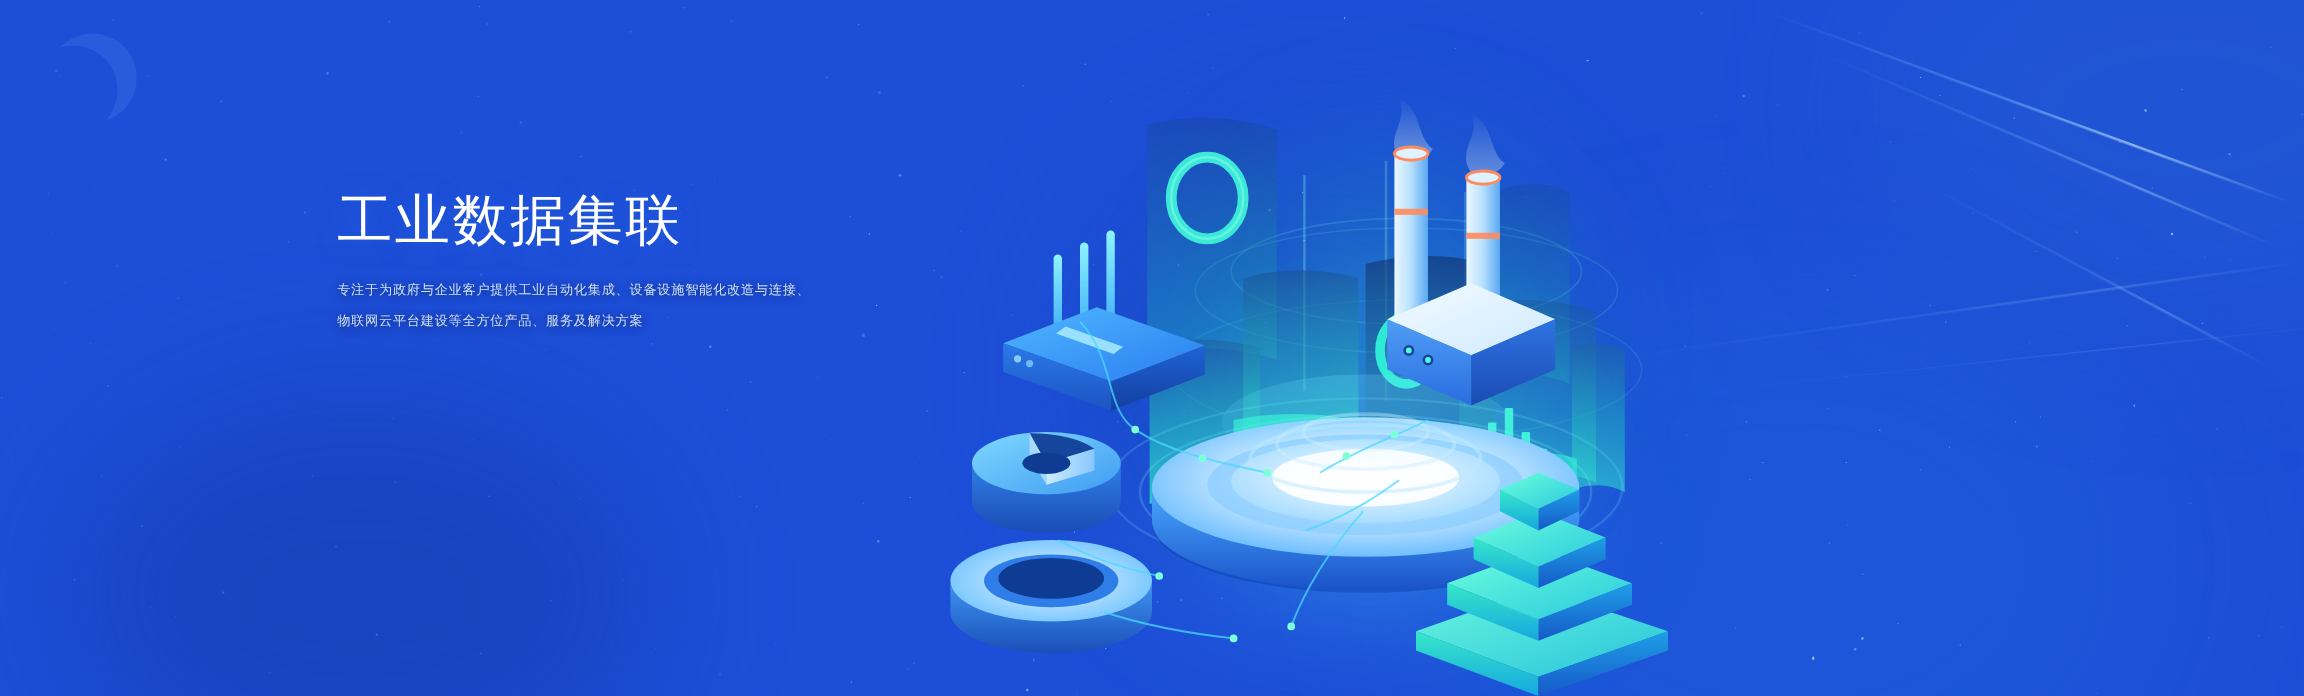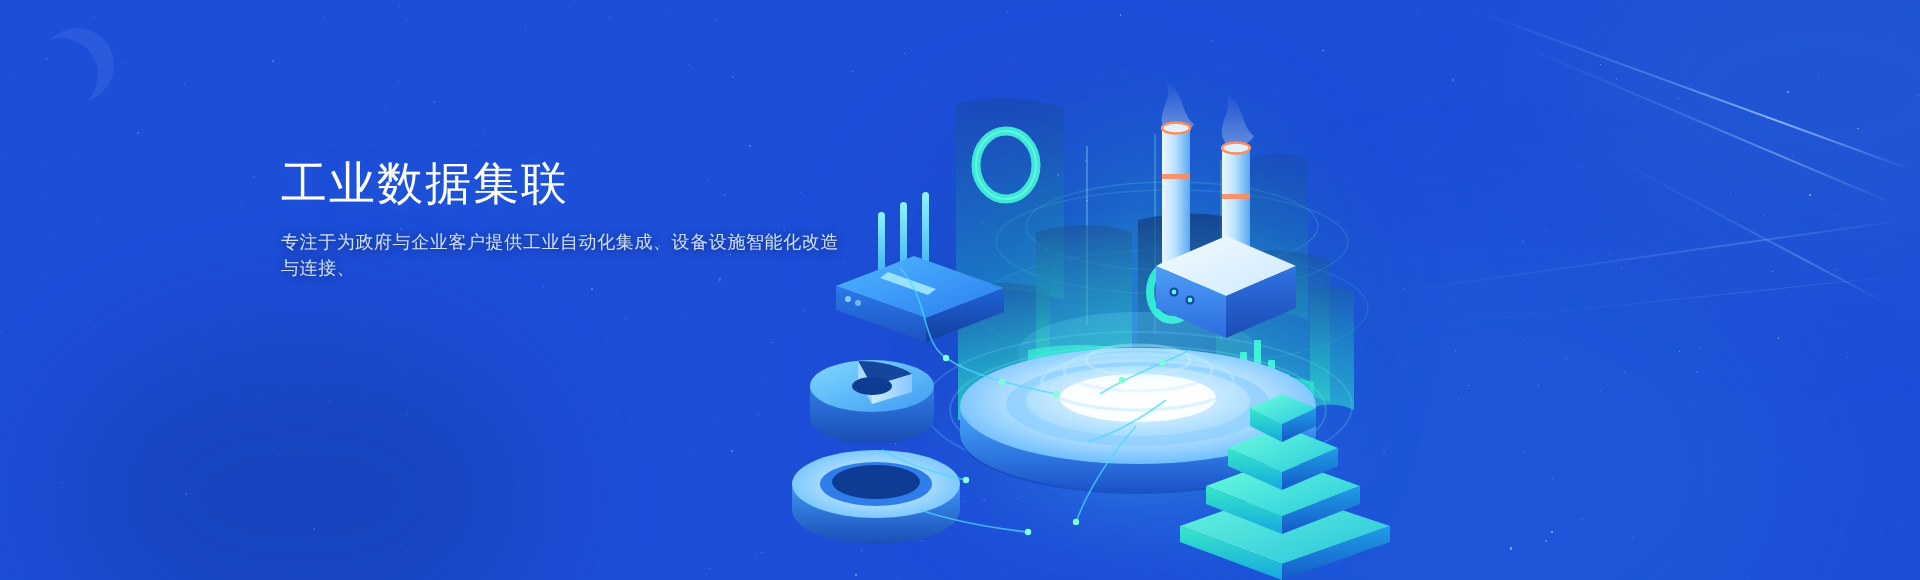--- a/index.html
+++ b/index.html
@@ -24,21 +24,21 @@
           height:2px;border-radius:2px;filter:blur(.6px);}
   .arc{position:absolute;border:2px solid rgba(120,180,255,.30);border-radius:50%;
        border-color:rgba(130,190,255,.35) transparent transparent transparent;pointer-events:none;}
   .moon{position:absolute;width:74px;height:74px;border-radius:50%;
         box-shadow:inset -16px 10px 0 0 rgba(150,200,255,.20);
         filter:blur(.4px);opacity:.55;pointer-events:none;}
   
   .copy{position:absolute;left:281px;top:155px;width:560px;z-index:40;}
   .h1{color:#ffffff;font-size:46px;line-height:56px;letter-spacing:2px;font-weight:400;
       text-shadow:0 2px 18px rgba(40,110,220,.55);white-space:nowrap;}
-  .sub{margin-top:18px;color:#cfe0f5;font-size:18px;line-height:26px;letter-spacing:.6px;
+  .sub{margin-top:18px;color:#cfe0f5;font-size:11px;line-height:26px;letter-spacing:.6px;
        text-shadow:0 1px 8px rgba(10,30,90,.8);}
   
   .art{position:absolute;left:770px;top:0;width:1150px;height:580px;z-index:20;}
   .art > *{position:absolute;}
   .glowdisc{border-radius:50%;filter:blur(28px);}
   svg{overflow:visible;display:block;}
 </style>
 </head>
 <body>
 
@@ -319,20 +319,21 @@
       <i style="left:10.2px;top:381.8px;width:1px;height:1px;opacity:0.28;background:#5aa8ff"></i>
       <i style="left:1763.7px;top:215.2px;width:1px;height:1px;opacity:0.34;background:#cfe4ff"></i>
       <i style="left:1241.9px;top:418.0px;width:1.6px;height:1.6px;opacity:0.66;background:#5aa8ff"></i>
       <i style="left:454.0px;top:290.5px;width:1px;height:1px;opacity:0.17;background:#cfe4ff"></i>
     </div>
 
   <div class="copy">
     <div class="h1">工业数据集联</div>
     <div class="sub">
       <div>专注于为政府与企业客户提供工业自动化集成、设备设施智能化改造与连接、</div>
+      <div>物联网云平台建设等全方位产品、服务及解决方案</div>
     </div>
   </div>
 
   <div class="art">
 
     <div class="glowdisc" style="left:130px;top:290px;width:480px;height:300px;background:radial-gradient(ellipse at center,rgba(70,175,255,.55) 0%,rgba(40,120,235,.22) 45%,rgba(20,60,160,0) 72%);"></div>
     <div class="glowdisc" style="left:180px;top:60px;width:420px;height:420px;background:radial-gradient(ellipse at center,rgba(40,220,200,.30) 0%,rgba(25,150,190,.12) 50%,rgba(10,60,140,0) 75%);"></div>
 
     <svg style="left:140px;top:50px;" width="520" height="420" viewBox="0 0 520 420">
       <defs>

